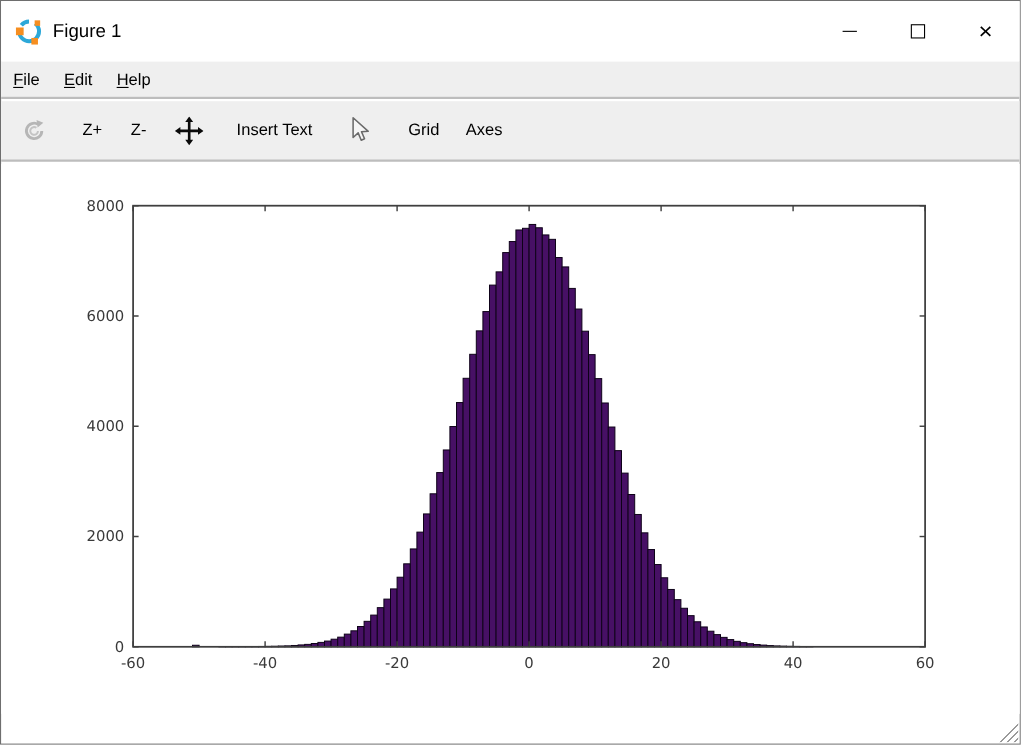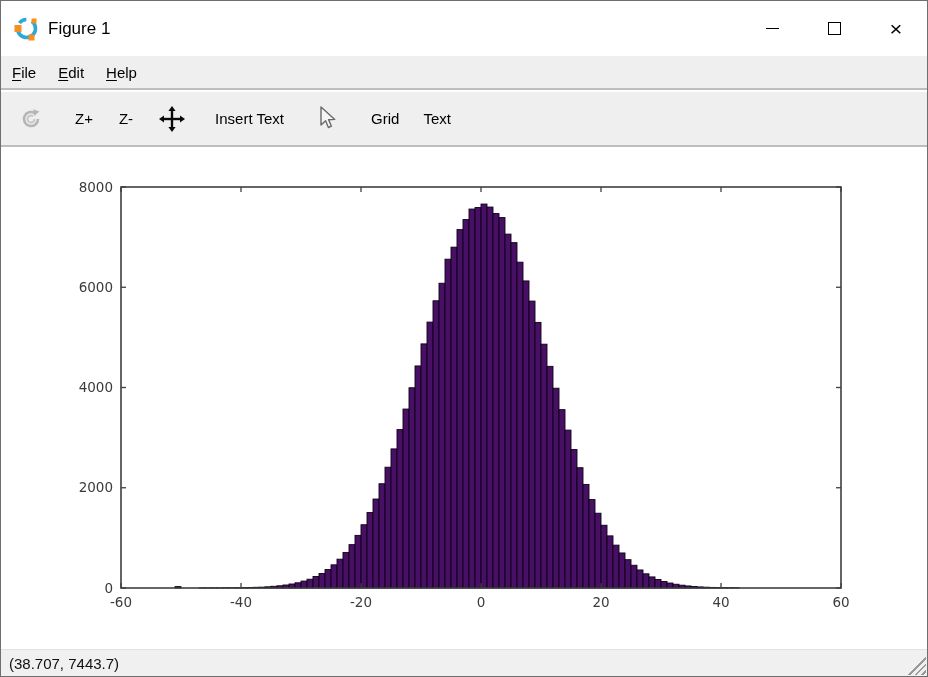--- a/index.html
+++ b/index.html
@@ -106,21 +106,21 @@
     </div>
     <div class="tool tool-icon" style="margin-left:16px;">
       <svg width="19" height="25" viewBox="0 0 19 25">
         <path d="M3 1 L3 19 L7.6 14.8 L10.4 21.5 L13.4 20.2 L10.6 13.7 L16.8 13.4 Z" fill="#f5f5f5" stroke="#6a6a6a" stroke-width="1.4" stroke-linejoin="round"></path>
       </svg>
     </div>
     <div class="tool" style="margin-left:16px;">
       <span>Grid</span>
     </div>
     <div class="tool" style="margin-left:4px;">
-      <span>Text</span>
+      <span>Axes</span>
     </div>
   </div>
 
   <div class="canvas">
     <svg width="928" height="500" viewBox="0 0 928 500">
         <g>
           <rect x="174" y="437.5965" width="6" height="1.4035000000000082" fill="#471065" stroke="#0e0218" stroke-width="0.9"></rect>
           <rect x="198" y="438.89975" width="6" height="0.10025000000001683" fill="#471065" stroke="#0e0218" stroke-width="0.9"></rect>
           <rect x="204" y="438.89975" width="6" height="0.10025000000001683" fill="#471065" stroke="#0e0218" stroke-width="0.9"></rect>
           <rect x="210" y="438.849625" width="6" height="0.15037499999999682" fill="#471065" stroke="#0e0218" stroke-width="0.9"></rect>
@@ -249,18 +249,15 @@
           <text x="840" y="458" text-anchor="middle">60</text>
           <text x="112" y="443.5" text-anchor="end">0</text>
           <text x="112" y="343.25" text-anchor="end">2000</text>
           <text x="112" y="243" text-anchor="end">4000</text>
           <text x="112" y="142.75" text-anchor="end">6000</text>
           <text x="112" y="42.5" text-anchor="end">8000</text>
         </g>
       </svg>
   </div>
 
-  <div class="statusbar">
-    <span class="status-coords">(38.707, 7443.7)</span>
-  </div>
   <div class="resize-grip"></div>
 
 </div>
 
 </body></html>

